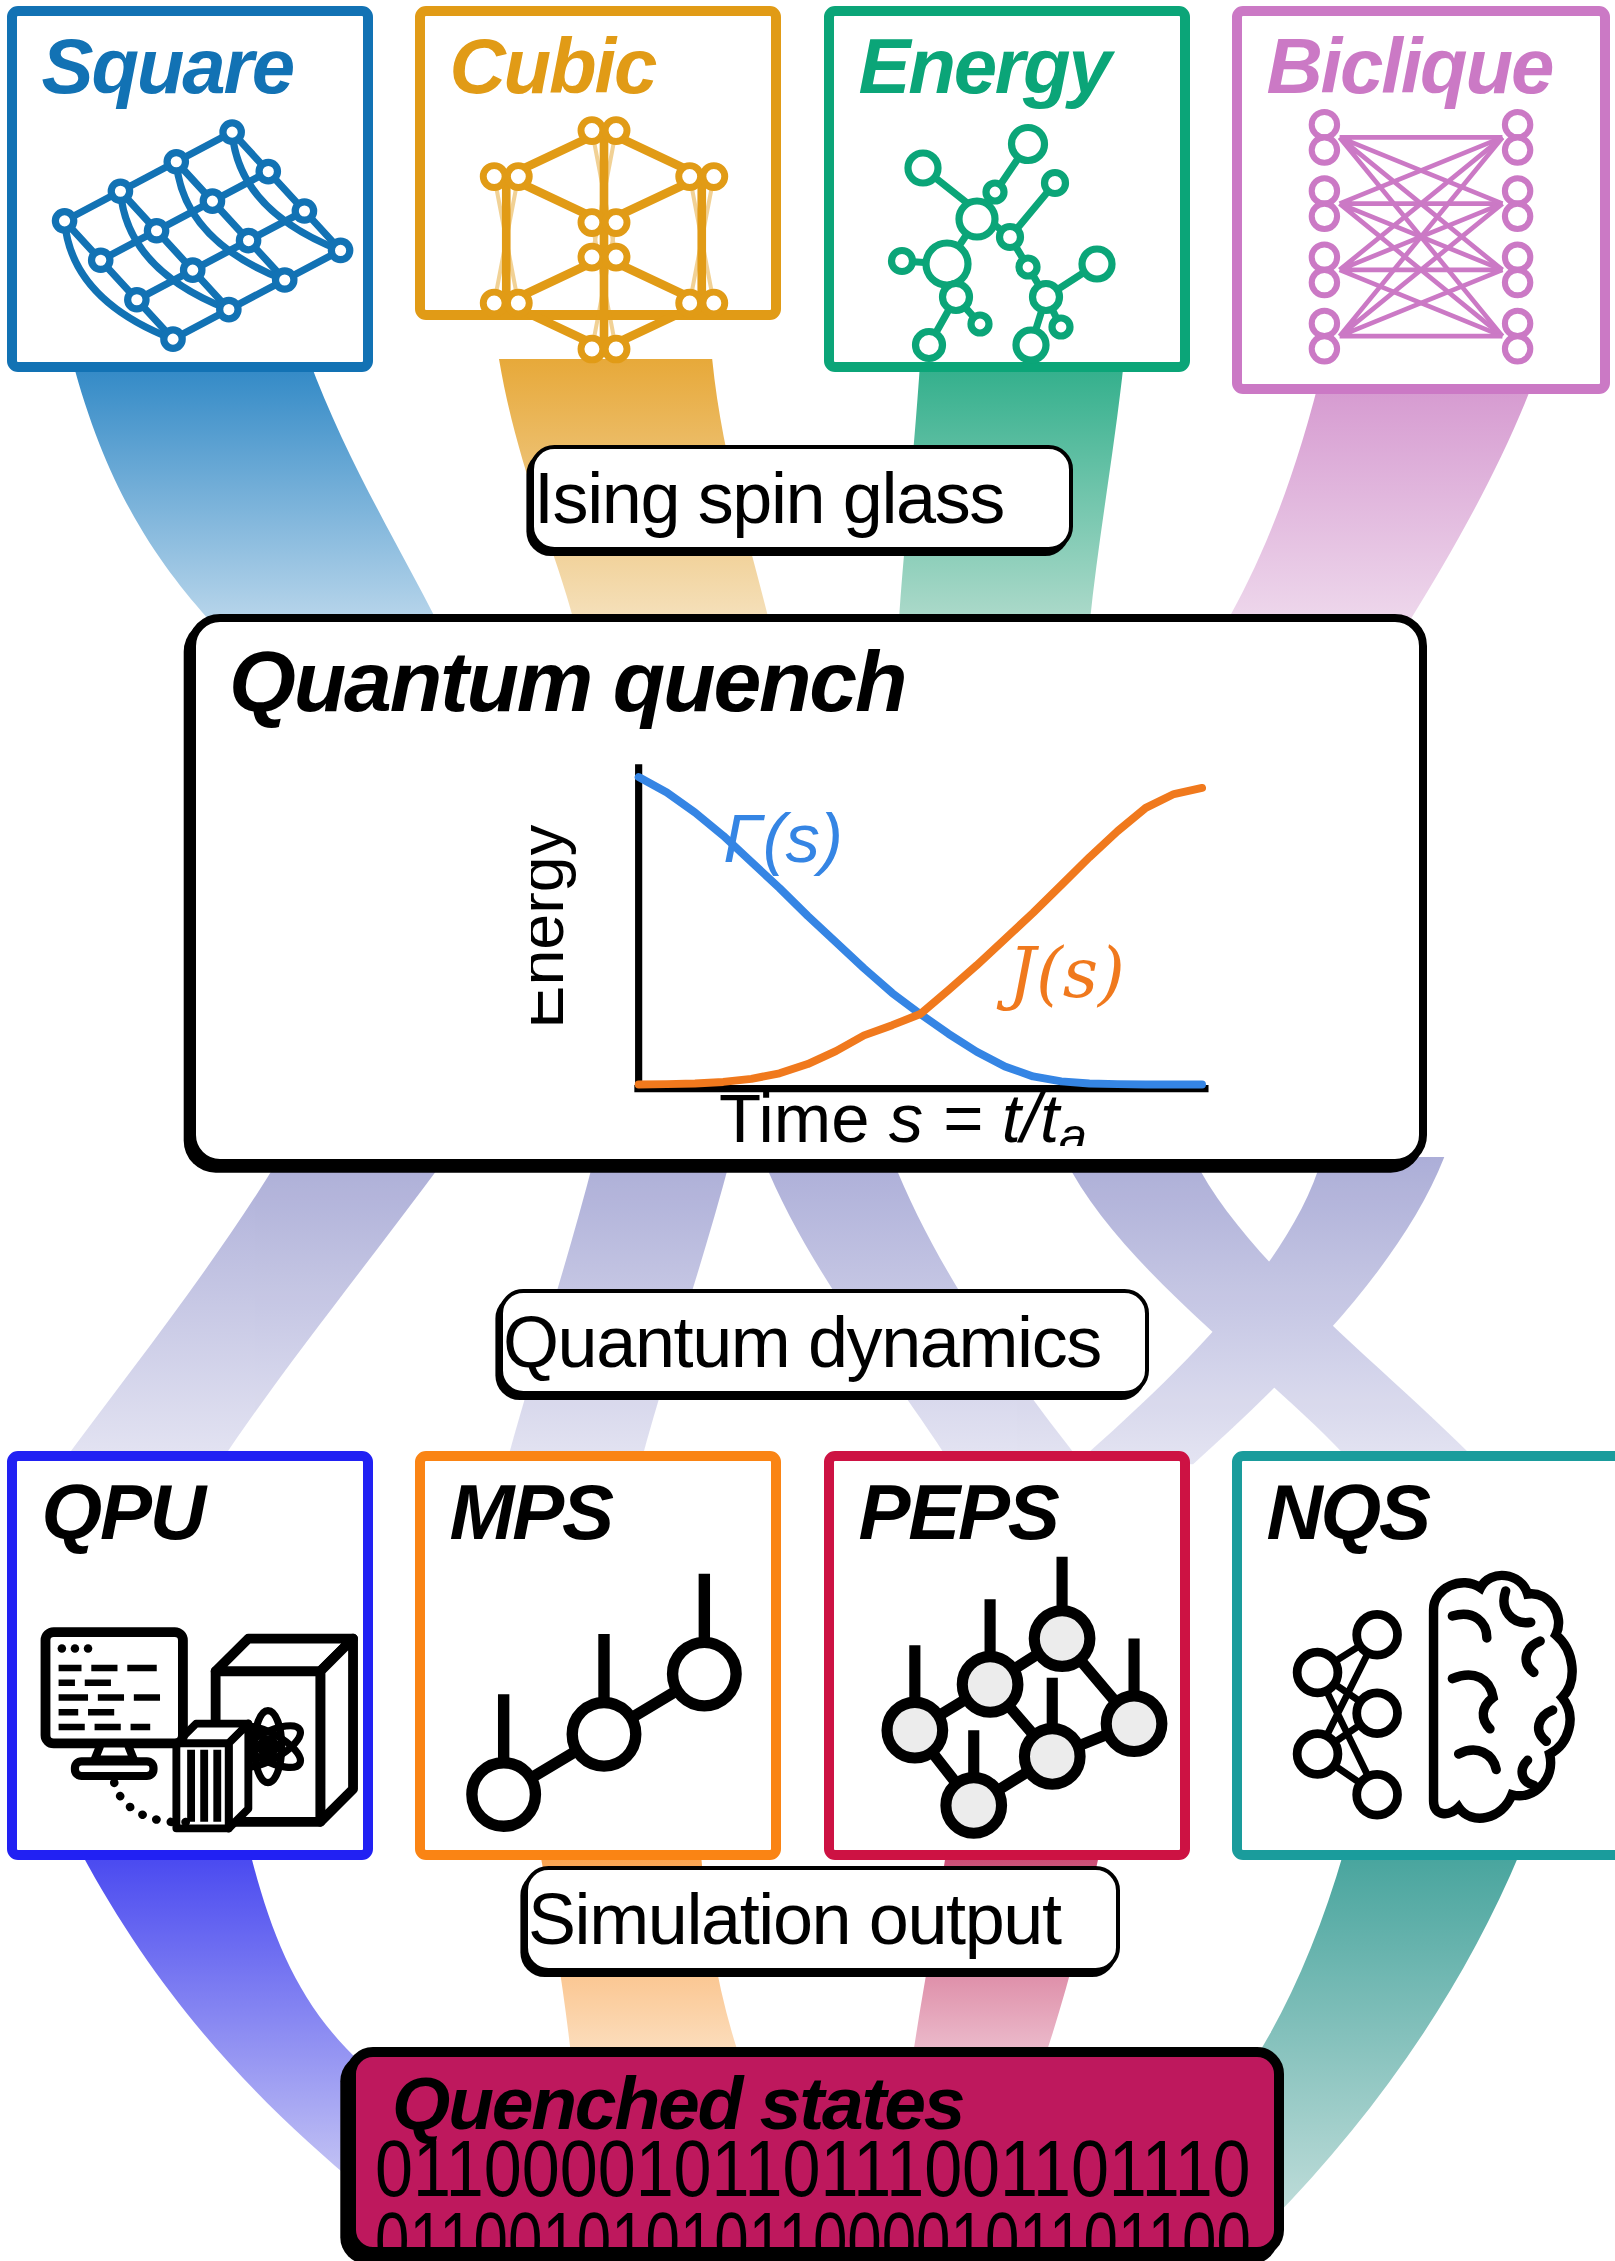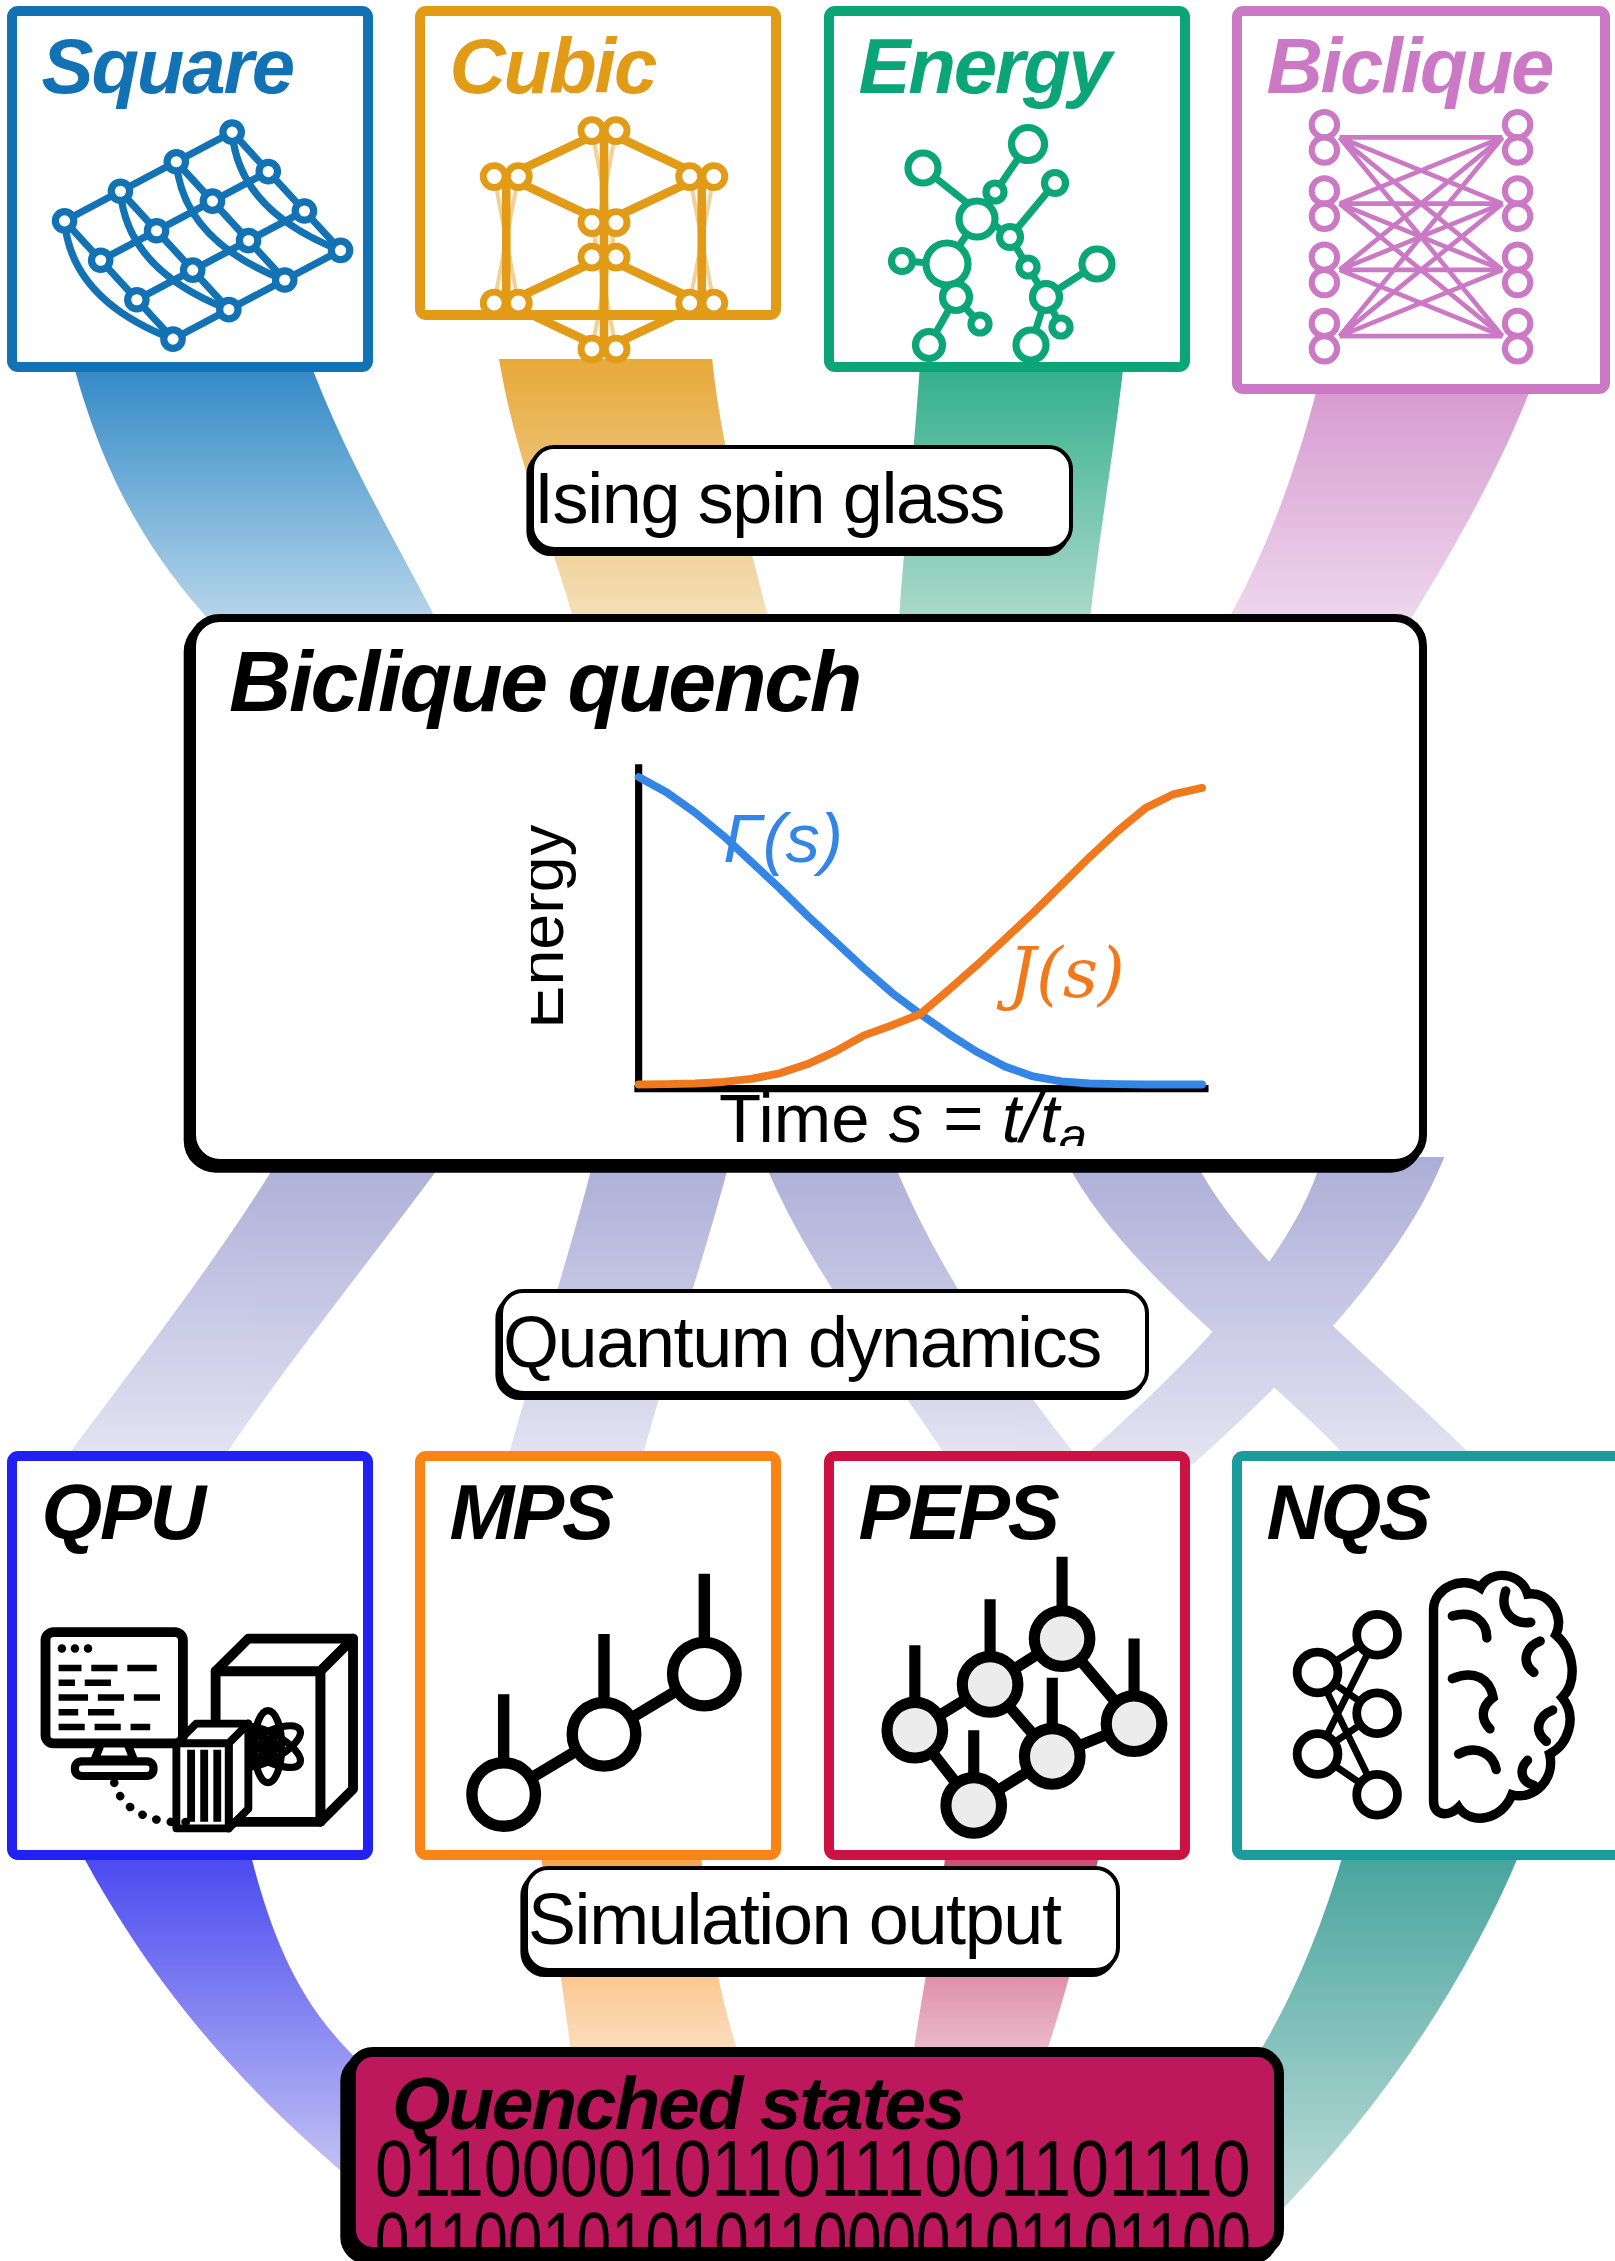--- a/index.html
+++ b/index.html
@@ -219,21 +219,21 @@
           <circle cx="85" cy="91.6" r="4.6"></circle>
       </g>
     </svg>
   </div>
 
   <div class="flow-label" style="left:530px;top:445px;width:543px;height:106px;">
     <span>Ising spin glass</span>
   </div>
 
   <div class="quench">
-    <div class="quench-title">Biclique quench</div>
+    <div class="quench-title">Quantum quench</div>
     <svg class="plot" width="689" height="402" viewBox="0 0 960 560">
       <path d="M150,28 L150,480 M144,480 L944,480" stroke="#000" stroke-width="10" fill="none"></path>
       <path d="M150.0,46.0 L189.3,67.5 L228.5,95.4 L267.8,127.7 L307.0,164.3 L346.3,200.8 L385.5,239.5 L424.8,276.0 L464.0,312.6 L503.3,347.0 L542.5,376.2 L581.8,403.8 L621.0,428.7 L660.3,449.3 L699.5,463.1 L738.8,470.0 L778.0,473.0 L817.3,473.9 L856.5,474.3 L935.0,474.3" fill="none" stroke-width="11" stroke-linecap="round" stroke-linejoin="round" style="stroke: rgb(53, 133, 228);"></path>
       <path d="M150.0,474.3 L189.3,473.9 L228.5,473.0 L267.8,470.8 L307.0,466.5 L346.3,458.8 L385.5,445.9 L424.8,427.8 L464.0,405.9 L503.3,391.7 L542.5,376.2 L581.8,342.7 L621.0,308.3 L660.3,271.8 L699.5,235.2 L738.8,196.5 L778.0,157.8 L817.3,121.3 L856.5,89.0 L895.8,69.7 L935.0,61.1" fill="none" stroke-width="11" stroke-linecap="round" stroke-linejoin="round" style="stroke: rgb(240, 121, 29);"></path>
       <text x="268" y="165" font-size="96" font-style="italic" style="fill: rgb(53, 133, 228);">Γ(s)</text>
       <text x="665" y="352" font-size="96" font-style="italic" font-family="DejaVu Serif, serif" style="fill: rgb(240, 121, 29);">J(s)</text>
       <text x="45" y="254" transform="rotate(-90 45 254)" text-anchor="middle" font-size="90" fill="#000">Energy</text>
       <text x="262" y="554" font-size="96" fill="#000">
         <tspan>Time </tspan><tspan font-style="italic">s = t/t</tspan><tspan font-style="italic" font-size="70" dy="16">a</tspan>
       </text>

